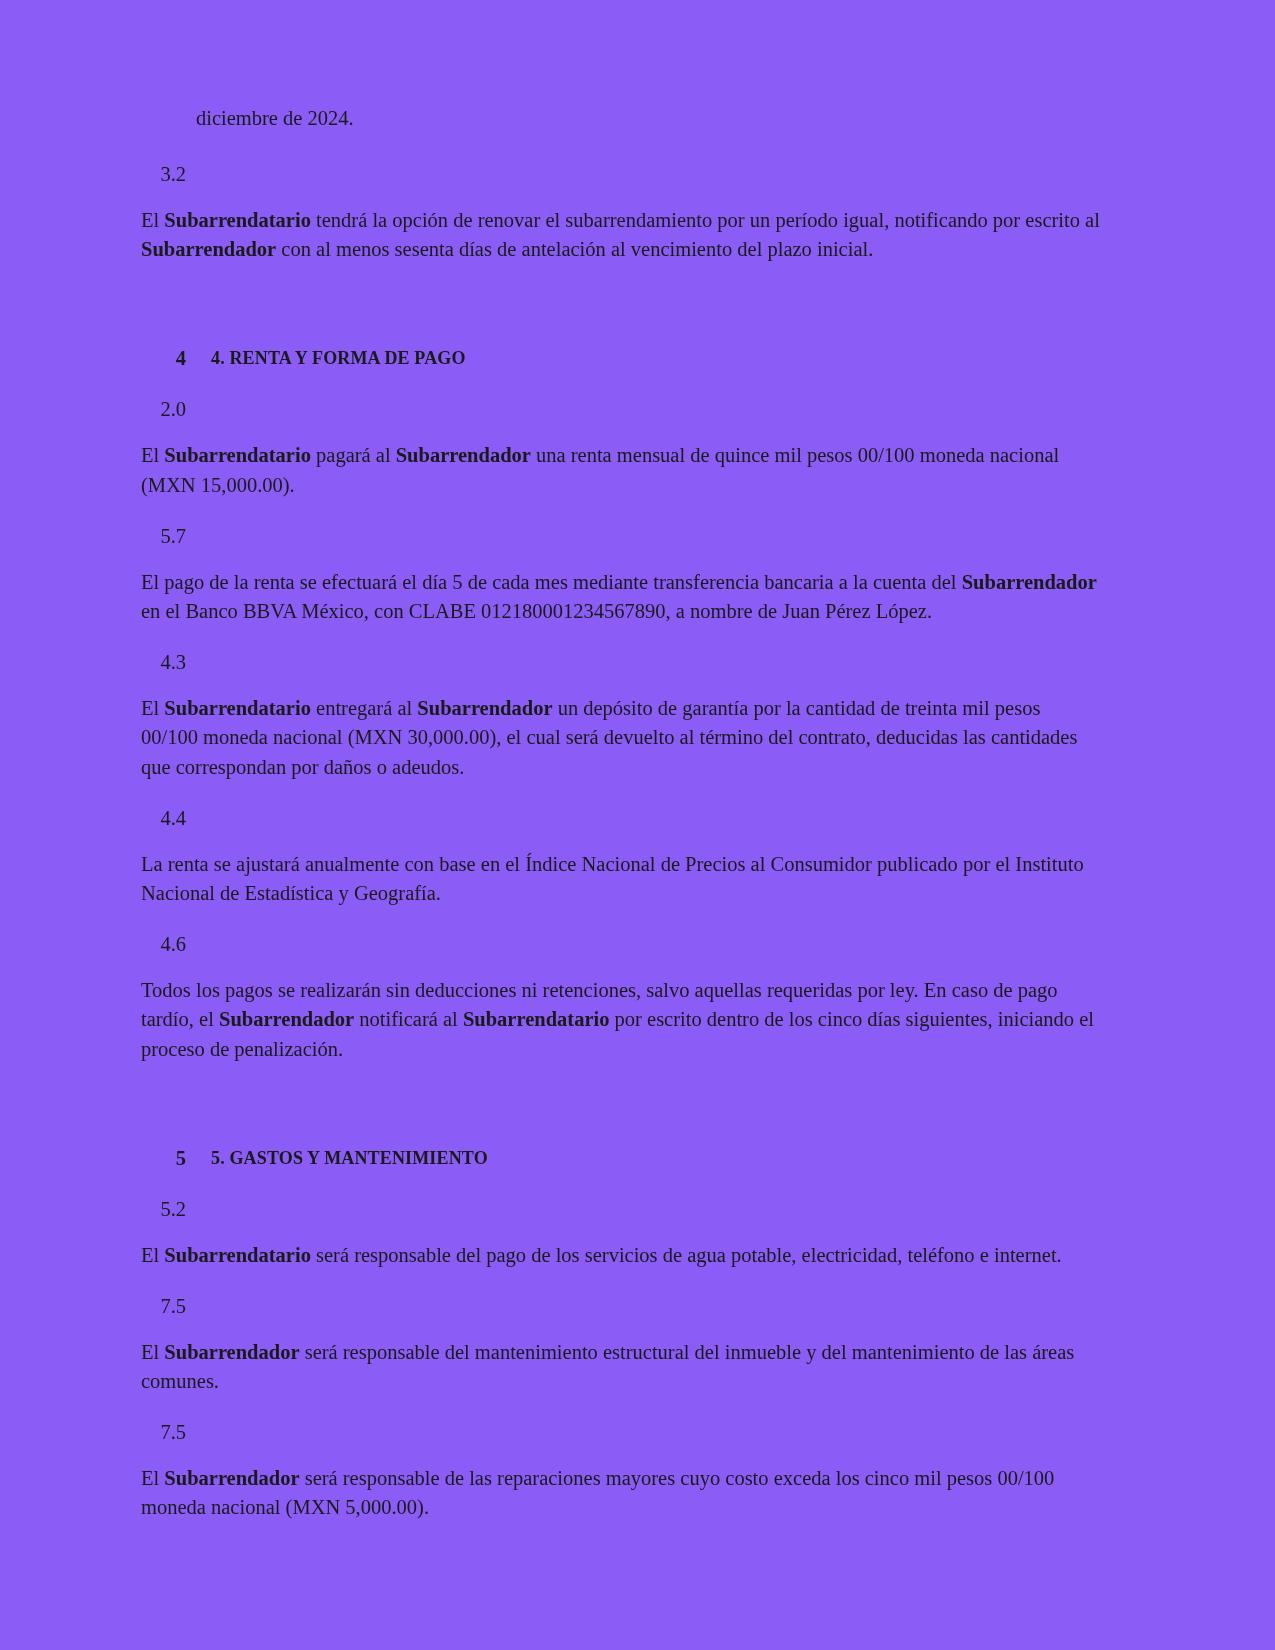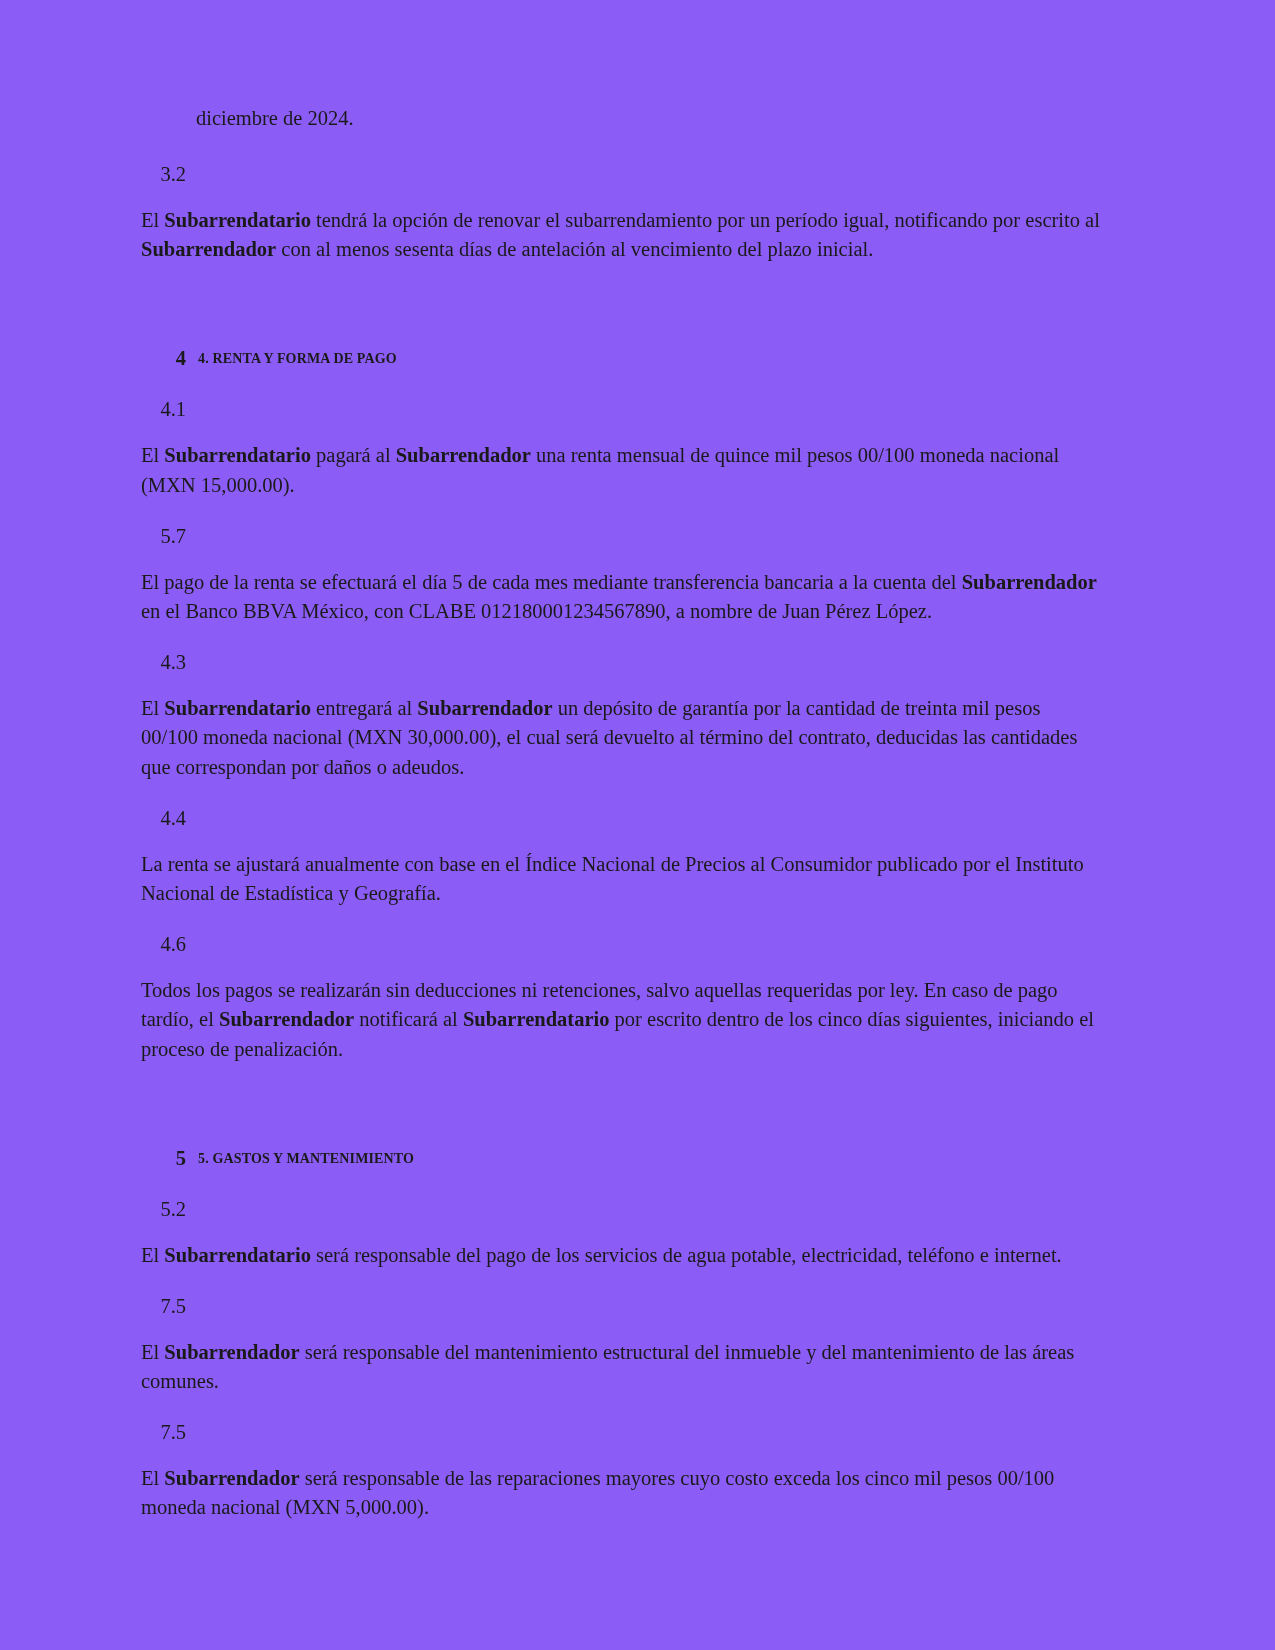--- a/index.html
+++ b/index.html
@@ -67,23 +67,23 @@
   .heading-num {
     flex: 0 0 46px;
     width: 46px;
     text-align: right;
     font-weight: bold;
     font-size: 20.5px;
     line-height: 29.6px;
   }
   .heading-text {
     flex: 1 1 auto;
-    margin-left: 12px;
+    margin-left: 25px;
     font-weight: bold;
-    font-size: 14px;
+    font-size: 18px;
     line-height: 29.6px;
     letter-spacing: 0.15px;
   }
   .spacer-before-heading { height: 58px; }
   .spacer-after-heading  { height: 22px; }
   .spacer-after-orphan   { height: 26px; }
   b, strong { font-weight: bold; }
 </style>
 </head>
 <body>
@@ -106,21 +106,21 @@
 
     <div class="heading">
       <span class="heading-num">4</span>
       <span class="heading-text">4. RENTA Y FORMA DE PAGO</span>
     </div>
 
     <div class="spacer-after-heading"></div>
 
     <div>
         <div class="clause">
-          <span class="clause-num">4.1</span>
+          <span class="clause-num">2.0</span>
           <span class="clause-text"><span>El </span><b>Subarrendatario</b><span> pagará al </span><b>Subarrendador</b><span> una renta mensual de quince mil pesos 00/100 moneda nacional (MXN 15,000.00).</span></span>
         </div>
         <div class="clause">
           <span class="clause-num">5.7</span>
           <span class="clause-text"><span>El pago de la renta se efectuará el día 5 de cada mes mediante transferencia bancaria a la cuenta del </span><b>Subarrendador</b><span> en el Banco BBVA México, con CLABE 012180001234567890, a nombre de Juan Pérez López.</span></span>
         </div>
         <div class="clause">
           <span class="clause-num">4.3</span>
           <span class="clause-text"><span>El </span><b>Subarrendatario</b><span> entregará al </span><b>Subarrendador</b><span> un depósito de garantía por la cantidad de treinta mil pesos 00/100 moneda nacional (MXN 30,000.00), el cual será devuelto al término del contrato, deducidas las cantidades que correspondan por daños o adeudos.</span></span>
         </div>

